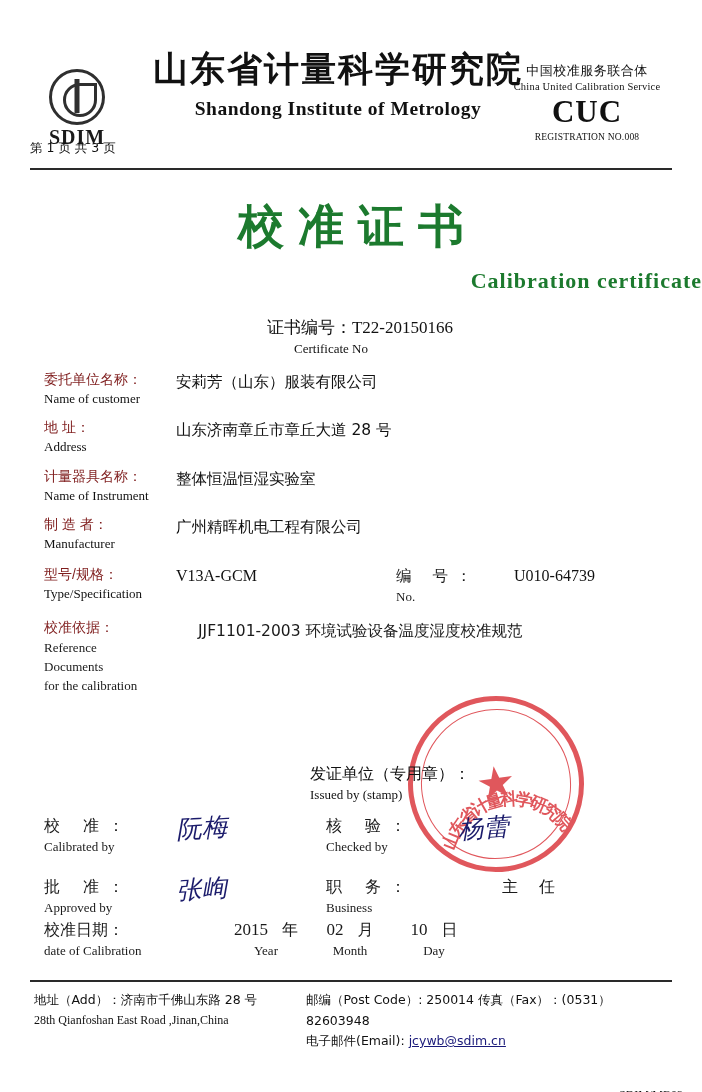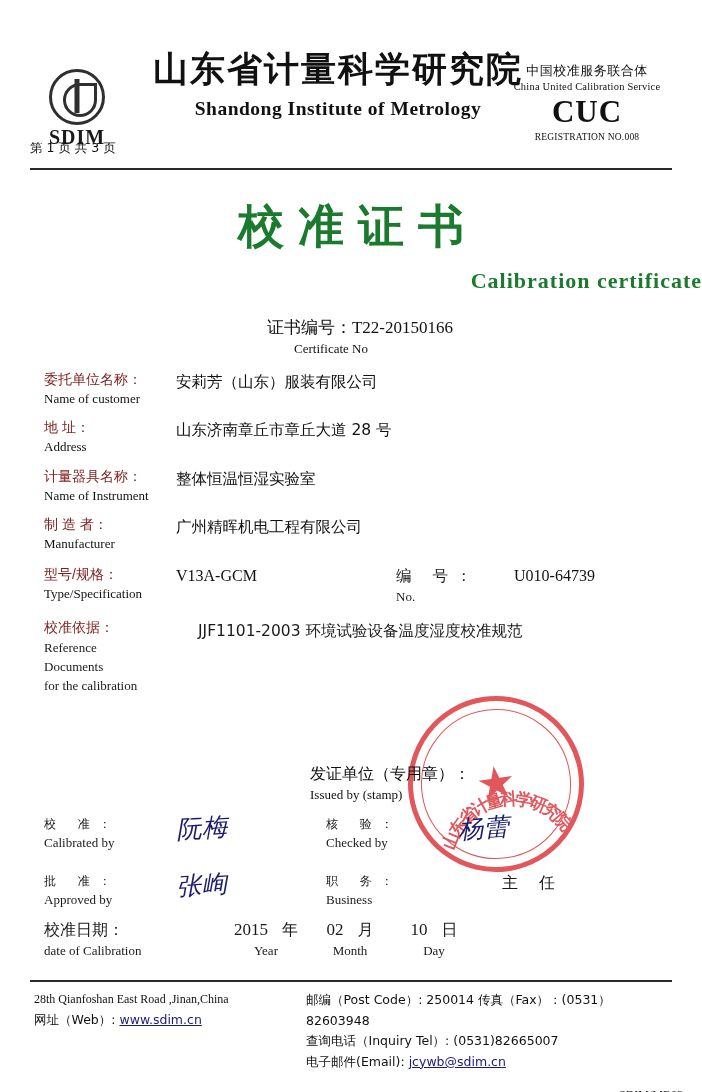--- a/index.html
+++ b/index.html
@@ -332,21 +332,21 @@
   }
   .sig-row {
     display: flex;
     align-items: flex-start;
     margin-bottom: 22px;
   }
   .sig-cell { display:flex; align-items:flex-start; }
   .sig-cell.c1 { width: 282px; }
   .sig-lab-cn {
     font-family: "DejaVu Sans", sans-serif;
-    font-size: 12px;
+    font-size: 16px;
     letter-spacing: 9px;
     white-space: nowrap;
   }
   .sig-lab-en {
     font-family: "Liberation Serif", serif;
     font-size: 13px;
     margin-top: 2px;
     white-space: nowrap;
   }
   .sig-lab { width: 118px; flex: 0 0 118px; }
@@ -606,29 +606,25 @@
         <span class="unit-cn">日</span>
       </div>
       <div class="unit-en">Day</div>
     </div>
   </div>
 
   <div class="footer-rule"></div>
 
   <div class="footer">
     <div class="col-left">
+      <div>地址（Add）：济南市千佛山东路 28 号</div>
       <div class="en">28th Qianfoshan East Road ,Jinan,China</div>
-      <div>
-        <span>网址（Web）:</span>
-        <span class="link">www.sdim.cn</span>
-      </div>
     </div>
     <div class="col-right">
       <div>邮编（Post Code）: 250014  传真（Fax）：(0531）82603948</div>
-      <div>查询电话（Inquiry Tel）: (0531)82665007</div>
       <div>
         <span>电子邮件(Email):</span>
         <span class="link">jcywb@sdim.cn</span>
       </div>
     </div>
   </div>
 
   <div class="doc-code">SDIM/MB03.</div>
 
 </div>

